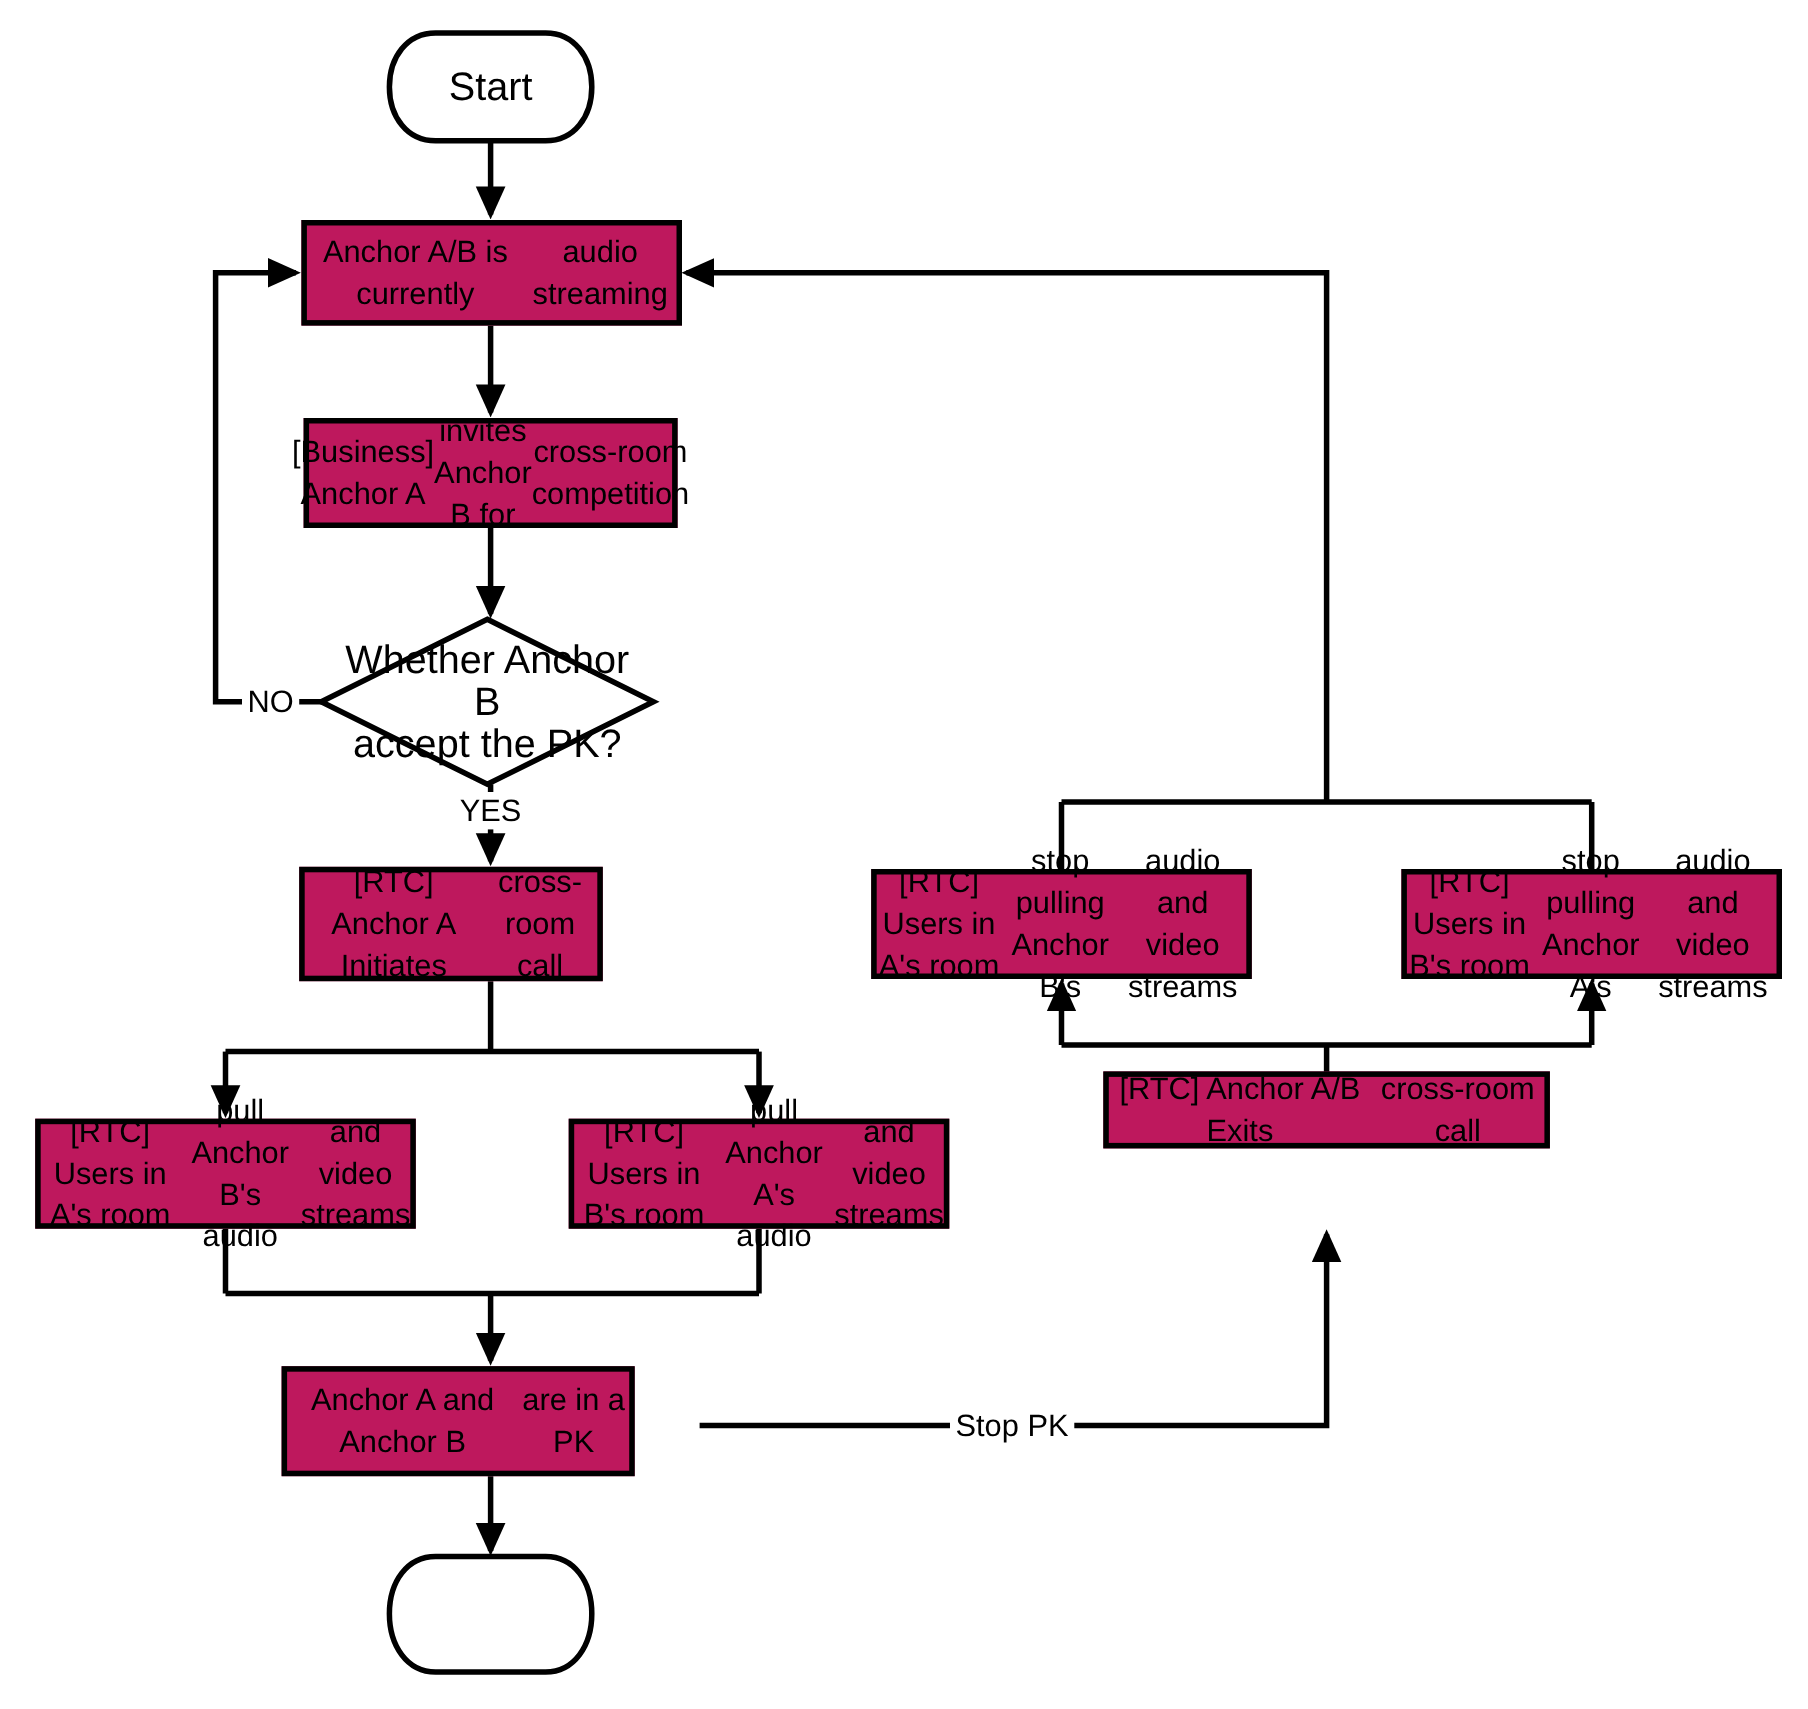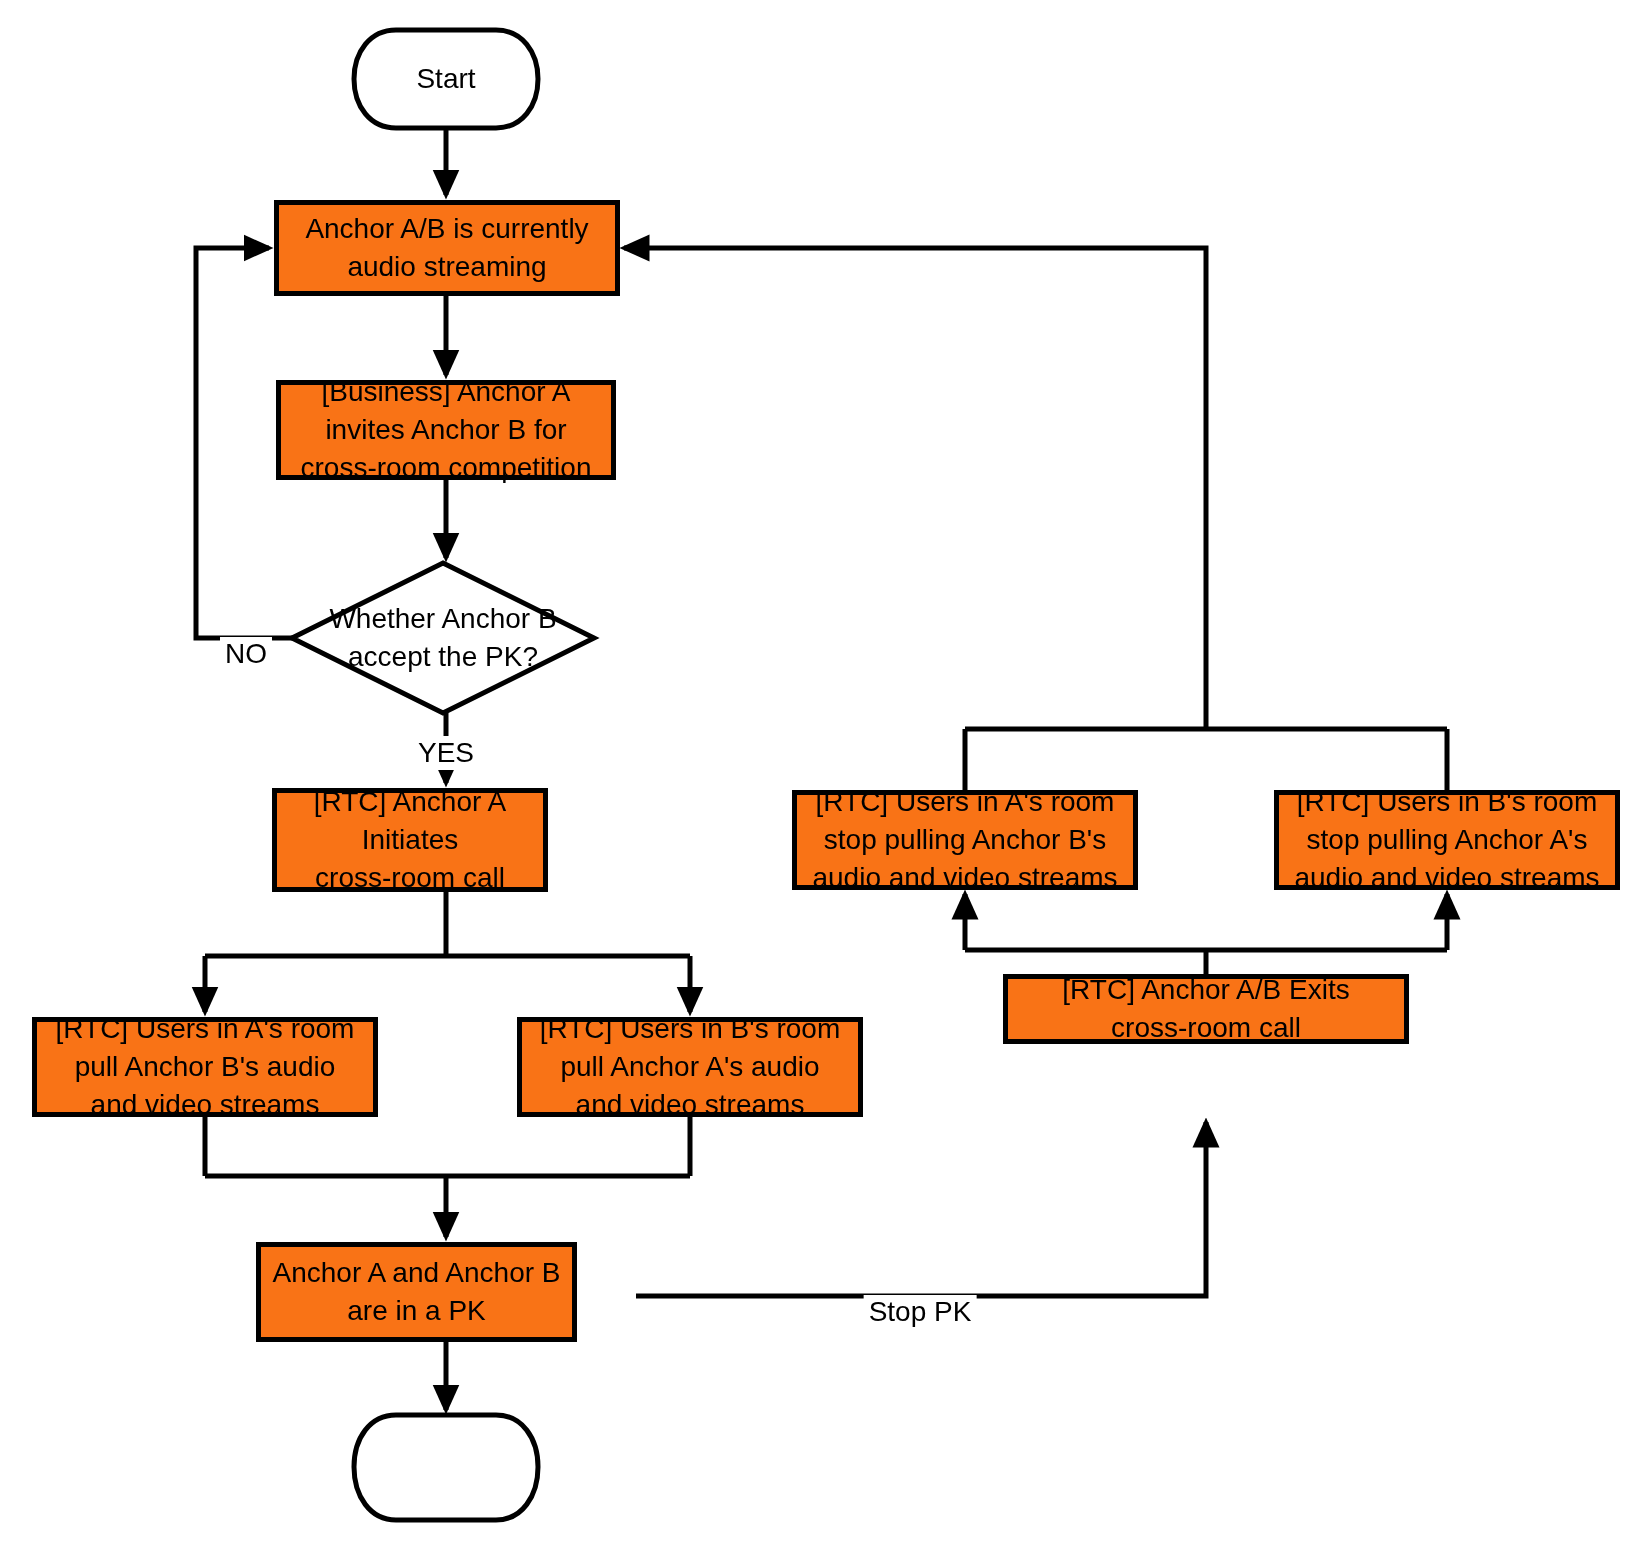--- a/index.html
+++ b/index.html
@@ -2,32 +2,32 @@
 <html><head>
 <meta charset="utf-8">
 <style>
   html,body{margin:0;padding:0;background:#ffffff;}
   .canvas{
     position:relative;width:1644px;height:1554px;background:#ffffff;
     font-family:"Liberation Sans","DejaVu Sans",sans-serif;color:#000000;
   }
   svg.wires{position:absolute;left:0;top:0;width:1644px;height:1554px;}
   .node{
-    position:absolute;box-sizing:border-box;border:5px solid #000;background:#f97316;
-    display:flex;flex-direction:column;align-items:center;justify-content:center;
+    position:absolute;box-sizing:border-box;border:5px solid #000;background:#be185d;
+    display:flex;flex-direction:row;align-items:center;justify-content:center;
     text-align:center;font-size:28px;line-height:38px;
   }
   .shape-label{
     position:absolute;box-sizing:border-box;border:none;background:transparent;
     display:flex;flex-direction:column;align-items:center;justify-content:center;
-    text-align:center;font-size:28px;line-height:38px;
+    text-align:center;font-size:36px;line-height:38px;
   }
   .edge-label{
     position:absolute;transform:translate(-50%,-50%);background:#ffffff;
-    padding:0 5px;font-size:28px;line-height:34px;white-space:nowrap;margin-top:16px;
+    padding:0 5px;font-size:28px;line-height:34px;white-space:nowrap;
   }
 </style>
 </head>
 <body>
 
 <div class="canvas">
 
   <svg class="wires" viewBox="0 0 1644 1554">
     <defs>
       <marker id="arrow" viewBox="0 0 10 10" refX="8.5" refY="5" markerWidth="6" markerHeight="6" orient="auto">

